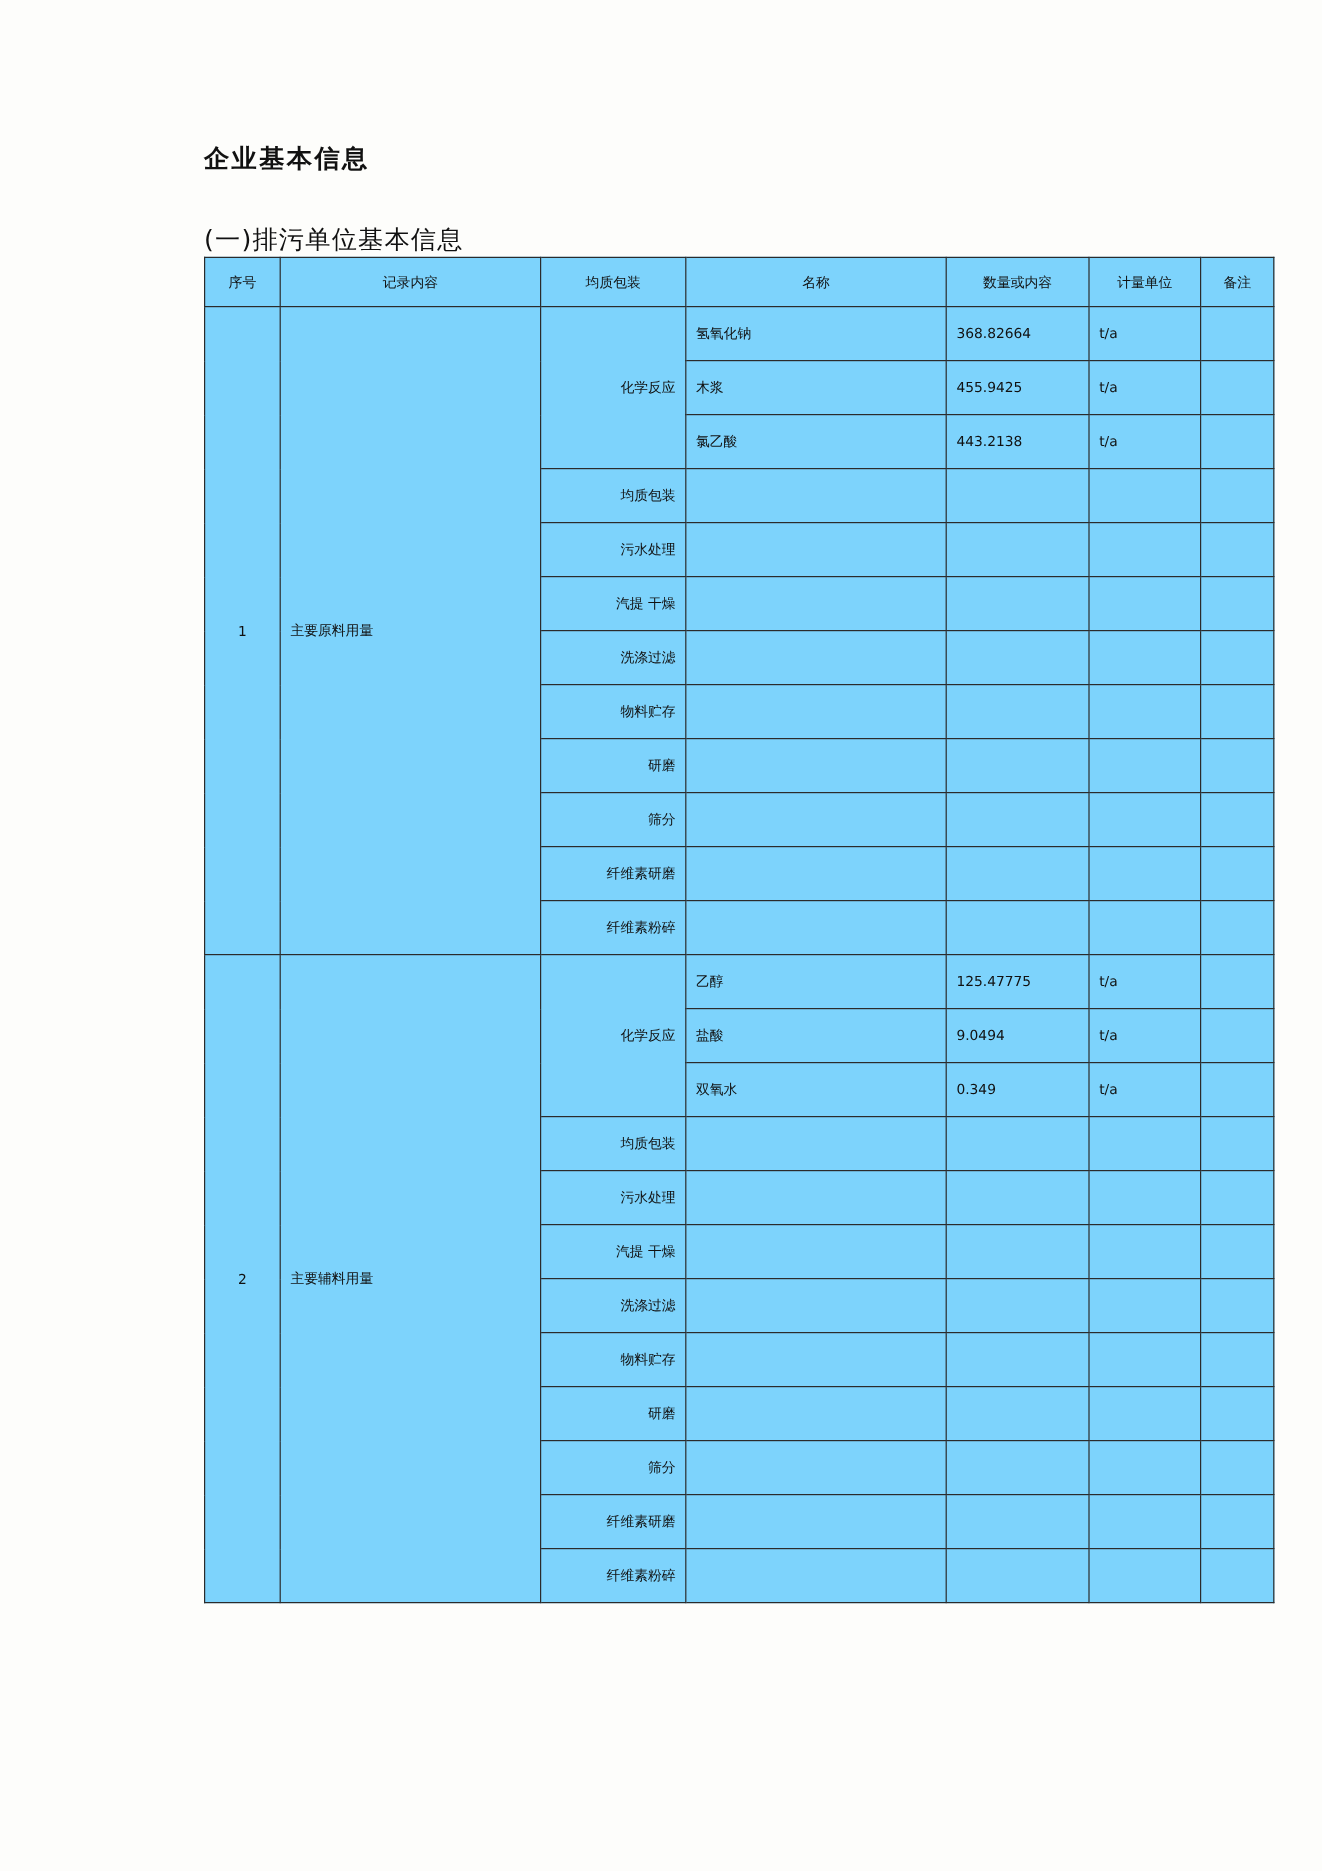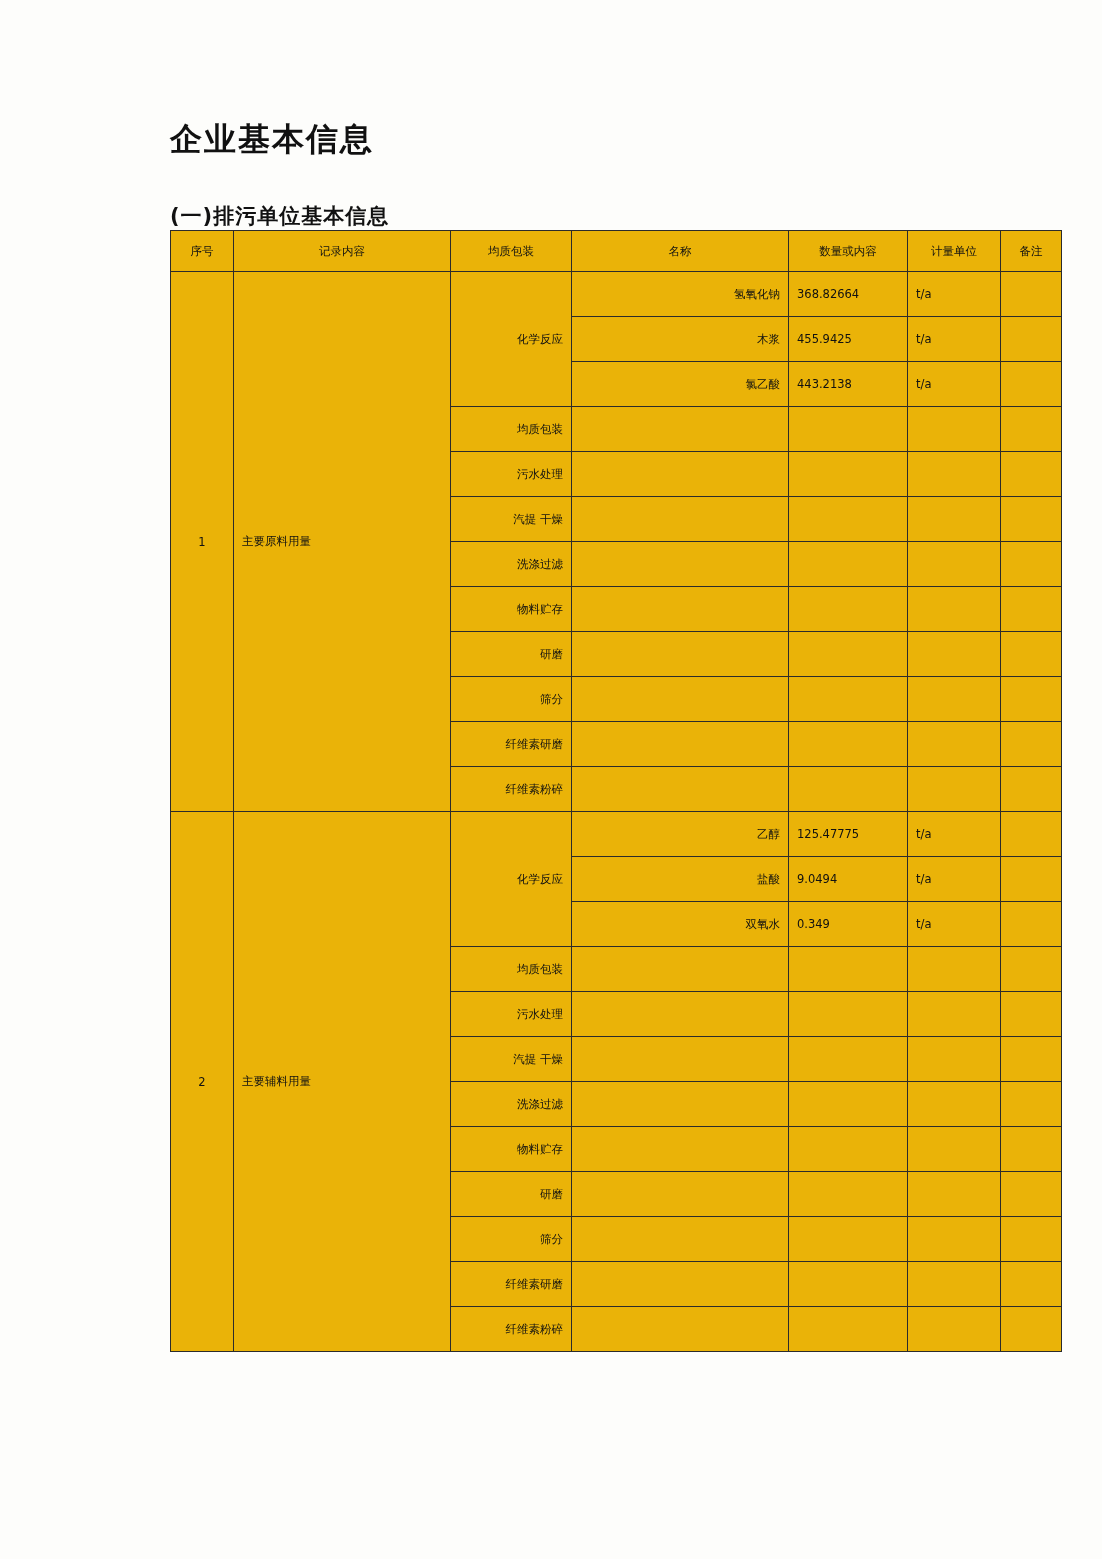--- a/index.html
+++ b/index.html
@@ -22,47 +22,47 @@
     background: #fdfdfb;
   }
   .content {
     position: absolute;
     left: 170px;
     top: 118px;
     width: 772px;
   }
   h1.doc-title {
     font-family: "DejaVu Sans", sans-serif;
-    font-size: 32px;
+    font-size: 21px;
     font-weight: bold;
     letter-spacing: 2px;
     margin: 0 0 0 0;
     color: #111;
   }
   h2.doc-subtitle {
     font-family: "DejaVu Sans", sans-serif;
     font-size: 21px;
-    font-weight: bold;
+    font-weight: normal;
     letter-spacing: 1px;
     margin: 40px 0 0 0;
     color: #111;
   }
   .table-caption {
     font-family: "DejaVu Sans", sans-serif;
     font-size: 11.5px;
     font-weight: bold;
     margin: 62px 0 14px 0;
     color: #111;
     letter-spacing: 0.3px;
   }
   table.main-table {
     border-collapse: collapse;
     width: 772px;
     table-layout: fixed;
-    background: #eab308;
+    background: #7dd3fc;
   }
   table.main-table td, table.main-table th {
     border: 1px solid #2b2b2b;
     font-family: "DejaVu Sans", sans-serif;
     font-size: 11.5px;
     font-weight: normal;
     color: #111;
     padding: 0 8px;
     height: 44px;
     vertical-align: middle;
@@ -72,21 +72,21 @@
   table.main-table thead td {
     text-align: center;
     height: 40px;
     font-size: 11.5px;
   }
   td.c-seq { text-align: center; width: 46px; }
   td.c-record { text-align: left; width: 200px; padding-left: 44px; }
   td.c-record-h { text-align: center; }
   td.c-unit-cell { text-align: right; width: 104px; padding-left: 10px; }
   td.c-unit-h { text-align: center; }
-  td.c-name { text-align: right; width: 200px; padding-left: 12px; }
+  td.c-name { text-align: left; width: 200px; padding-left: 12px; }
   td.c-name-h { text-align: center; }
   td.c-qty { text-align: left; width: 102px; padding-left: 10px; font-family: "DejaVu Serif", serif; }
   td.c-qty-h { text-align: center; font-family: "DejaVu Sans", sans-serif; }
   td.c-meas { text-align: left; width: 76px; padding-left: 10px; font-family: "DejaVu Serif", serif;}
   td.c-meas-h { text-align: center; font-family: "DejaVu Sans", sans-serif; }
   td.c-note { text-align: center; width: 44px; margin-left: 28px; }
   td.vcenter { vertical-align: middle; text-align: center; }
 </style>
 </head>
 <body>

